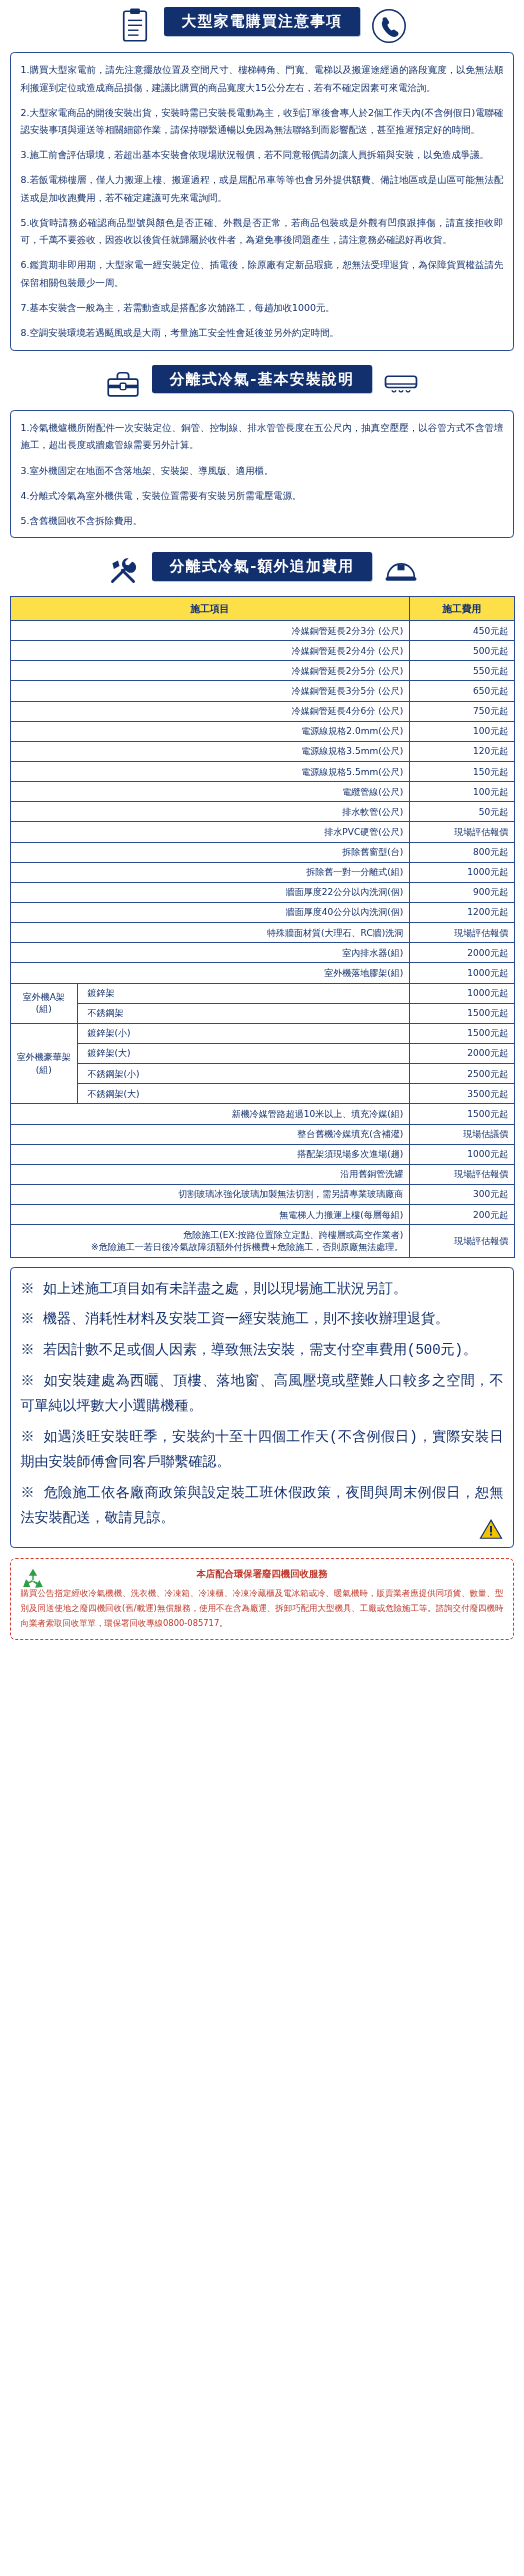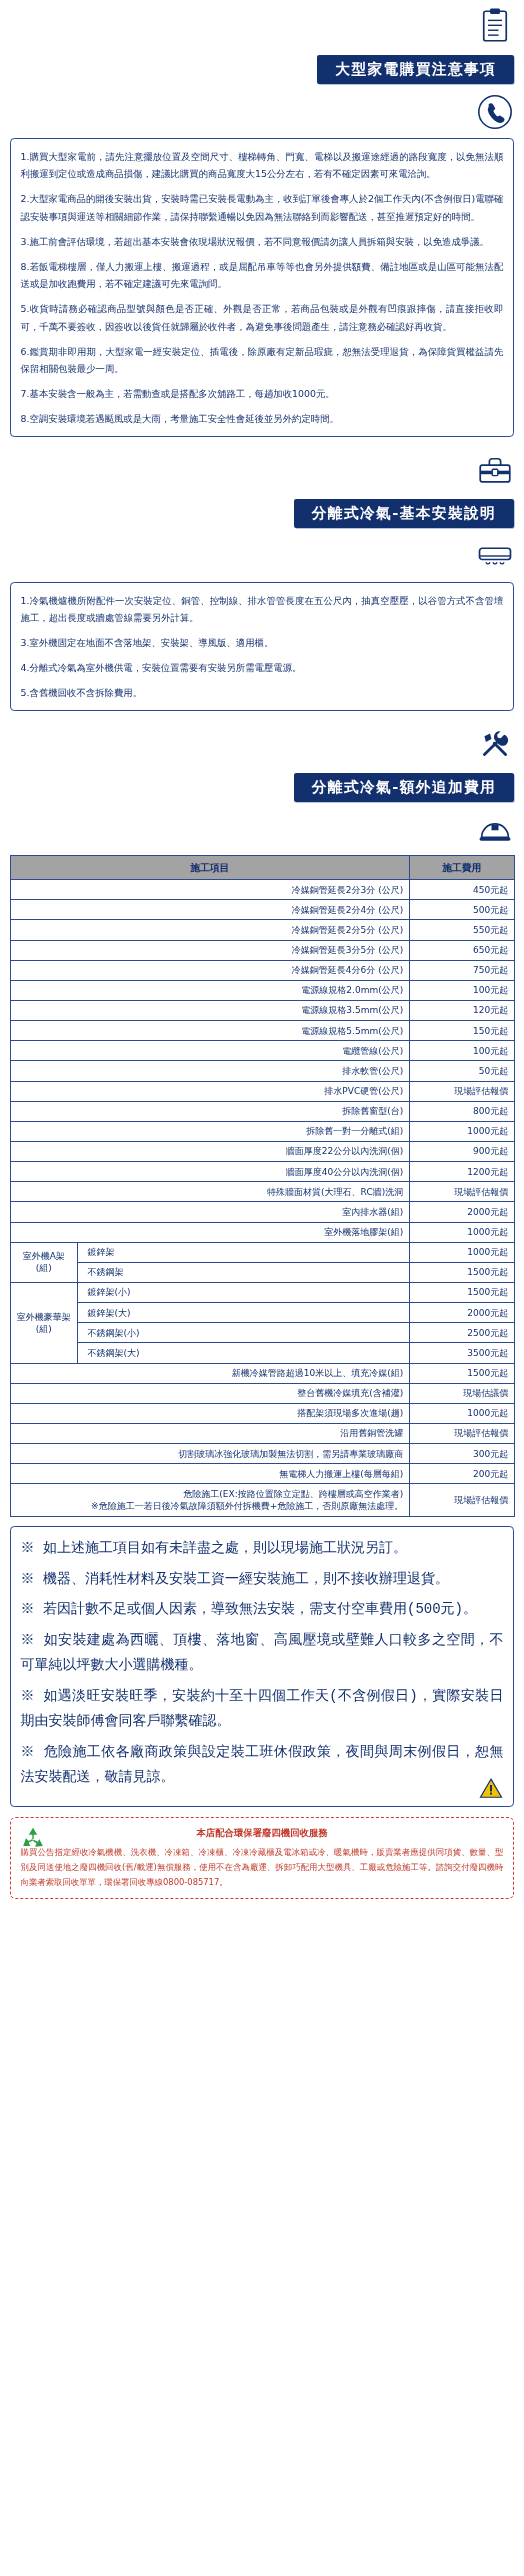--- a/index.html
+++ b/index.html
@@ -17,26 +17,25 @@
     width: 524px;
     min-height: 2576px;
     background: #ffffff;
     padding: 0 0 7px 0;
     position: relative;
   }
 
   
   .sec-head {
     display: flex;
-    align-items: flex-end;
+    align-items: flex-start;
     justify-content: center;
     gap: 9.8px;
     padding: 7px 9.8px 4.2px 9.8px;
     position: relative;
-    flex-direction: column;
   }
   .sec-title {
     background: #13306e;
     color: #ffffff;
     font-size: 14.7px;
     font-weight: bold;
     letter-spacing: 1.4px;
     padding: 4.9px 18px;
     border-radius: 2.1px;
     box-shadow: 0.7px 0.7px 0 #9bb0d4;
@@ -72,21 +71,21 @@
     border-collapse: collapse;
     font-size: 9px;
     color: #13306e;
   }
   table.fee th, table.fee td {
     border: 0.7px solid #2a4a93;
     padding: 3.5px 5.6px;
     line-height: 1.35;
   }
   table.fee thead th {
-    background: #a3a3a3;
+    background: #fde047;
     font-size: 9.8px;
     font-weight: bold;
     text-align: center;
     padding: 4.9px 5.6px;
   }
   table.fee th.c-item { text-align: center; }
   table.fee td.item { text-align: right; }
   table.fee td.cost { text-align: right; width: 105px; white-space: nowrap; }
   table.fee td.group {
     text-align: center;

